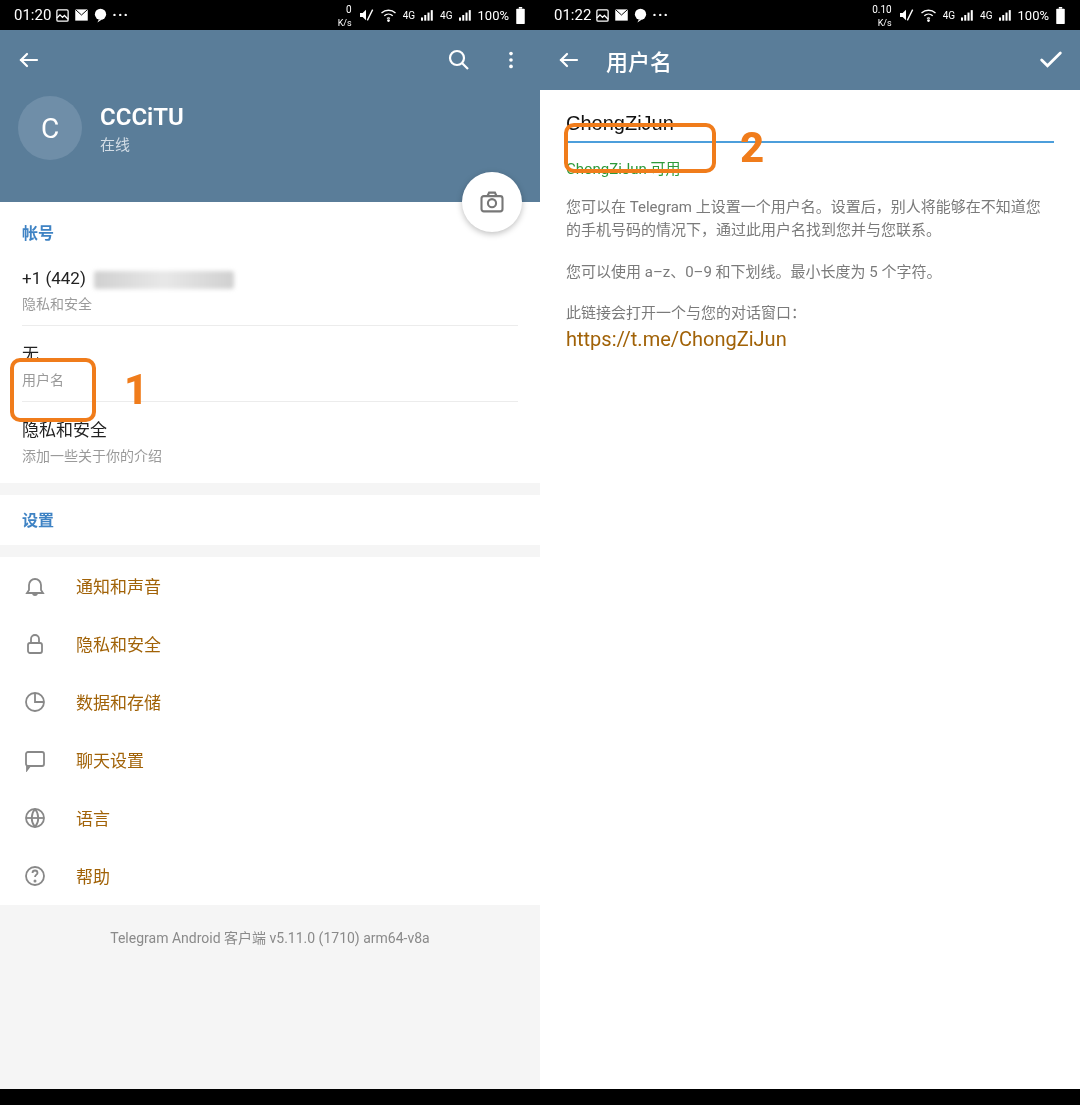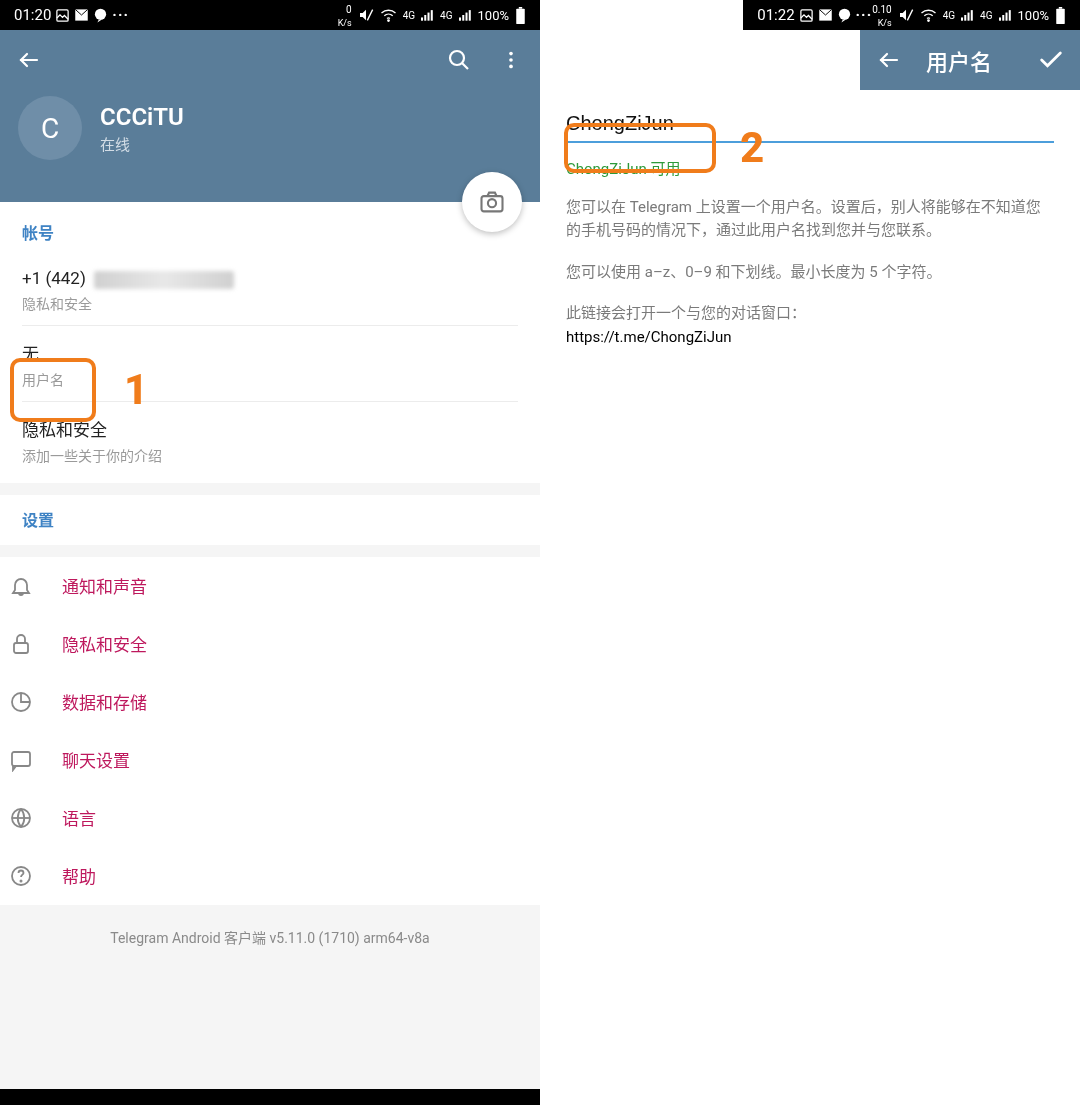--- a/index.html
+++ b/index.html
@@ -12,21 +12,21 @@
     position: relative;
   }
   .phone {
     width: 540px;
     height: 1105px;
     position: relative;
     background: #f5f5f5;
     display: flex;
     flex-direction: column;
   }
-  .phone.right { background: #fff; align-items: flex-end; }
+  .phone.right { background: #fff; }
 
   
   .status-bar {
     height: 30px;
     background: #000;
     color: #fff;
     display: flex;
     align-items: center;
     justify-content: space-between;
     padding: 0 14px;
@@ -107,22 +107,22 @@
     filter: blur(2px);
     vertical-align: middle;
     margin-left: 4px;
     border-radius: 3px;
   }
 
   
   .settings-list { background: #fff; }
   .setting-item {
     display: flex; align-items: center; gap: 28px;
-    padding: 16px 8px;
-    font-size: 17px; color: #be185d;
+    padding: 16px 22px;
+    font-size: 17px; color: #a16207;
     cursor: pointer;
   }
   .setting-item .seticon { width: 26px; height: 26px; display: flex; align-items: center; justify-content: center; color: #888; }
   .client-version {
     text-align: center;
     font-size: 14px;
     color: #8a8a8a;
     padding: 22px 10px;
     background: #f5f5f5;
   }
@@ -160,21 +160,21 @@
     border-bottom: 2px solid #4c9edb;
     padding-bottom: 6px;
     margin-bottom: 14px;
   }
   .username-input {
     border: none; outline: none; width: 100%;
     font-size: 20px; color: #111;
   }
   .availability { color: #2d9a3a; font-size: 15px; margin-bottom: 18px; }
   .desc { color: #7a7a7a; font-size: 15px; line-height: 1.55; margin-bottom: 18px; }
-  .link { color: #000000; word-break: break-all; font-size: 15px; margin-top: 28px; }
+  .link { color: #a16207; word-break: break-all; font-size: 20px; margin-top: 28px; }
 
   
   .navbar-bottom {
     height: 16px;
     background: #000;
     margin-top: auto;
   }
 
   svg { display: block; }
 </style>

